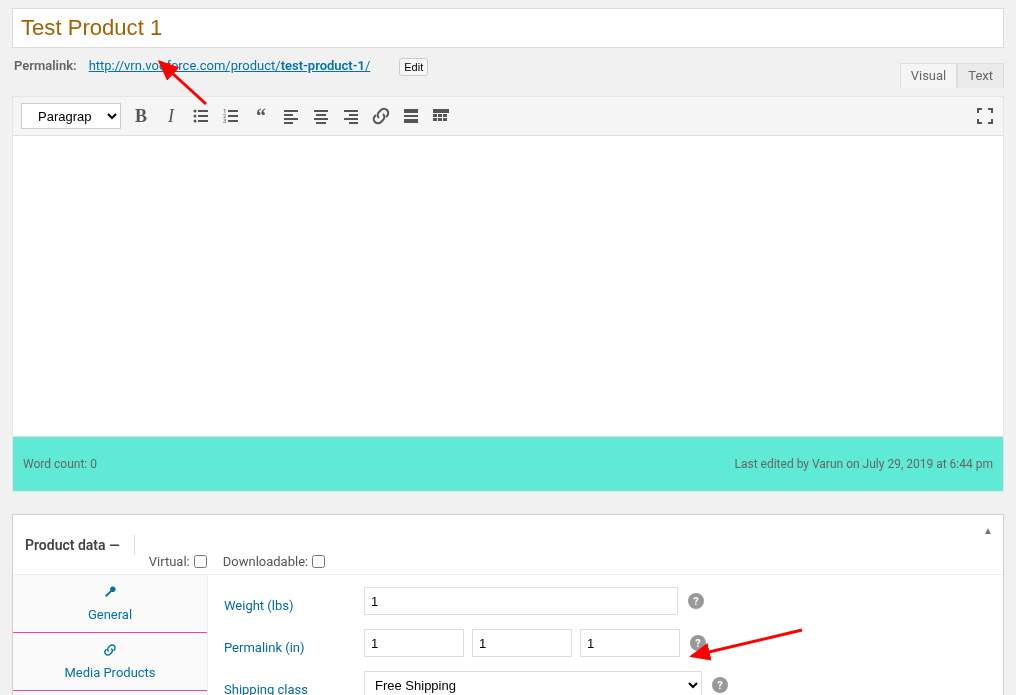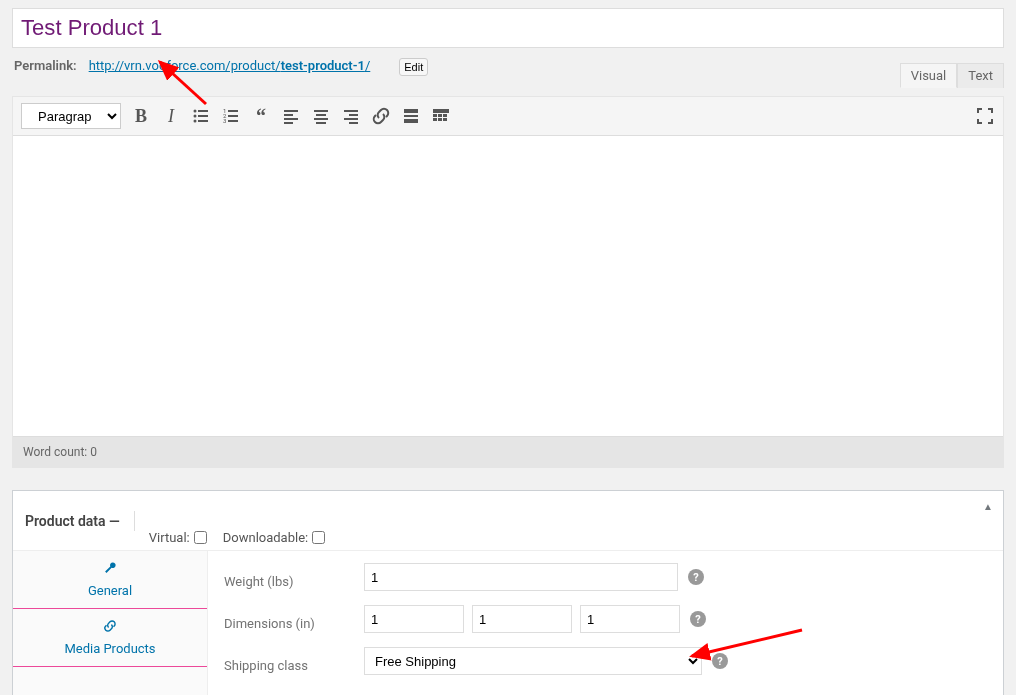--- a/index.html
+++ b/index.html
@@ -14,21 +14,21 @@
     padding: 0 12px;
   }
   .title-input {
     width: 100%;
     padding: 3px 8px;
     font-size: 1.7em;
     height: 40px;
     border: 1px solid #ddd;
     background: #fff;
     margin-top: 8px;
-    color: #701a75;
+    color: #a16207;
   }
   .permalink-row {
     display: flex;
     align-items: flex-start;
     gap: 12px;
     padding: 10px 0 12px 2px;
     font-size: 13px;
   }
   .permalink-label { color: #666; font-weight: 600;}
   .permalink-link { color: #0073aa; text-decoration: underline; }
@@ -104,23 +104,23 @@
   }
   .tb-btn svg { width: 20px; height: 20px; }
   .toolbar-spacer { flex: 1; }
   .editor-area {
     height: 300px;
     background: #fff;
   }
   .editor-status {
     display: flex;
     justify-content: space-between;
-    background: #e5e5e5;
+    background: #5eead4;
     border-top: 1px solid #ddd;
-    padding: 8px 10px;
+    padding: 20px 10px;
     font-size: 12px;
     color: #666;
   }
   
   .product-data-box {
     margin-top: 22px;
     border: 1px solid #ccd0d4;
     background: #fff;
   }
   .pd-header {
@@ -175,21 +175,21 @@
     padding: 12px 16px;
   }
   .field-row {
     display: flex;
     align-items: center;
     margin-bottom: 14px;
     font-size: 13px;
   }
   .field-label {
     width: 140px;
-    color: #737373;
+    color: #0369a1;
     margin-top: 8px;
   }
   .field-row input[type=text] {
     border: 1px solid #ddd;
     height: 28px;
     padding: 0 6px;
     font-size: 13px;
     background: #fff;
   }
   .w310 { width: 314px; }
@@ -326,20 +326,21 @@
     <div class="toolbar-spacer"></div>
     <span class="tb-btn">
       <svg viewBox="0 0 20 20" fill="none" stroke="#555" stroke-width="2">
           <path d="M3 7V3h4M17 7V3h-4M3 13v4h4M17 13v4h-4"></path>
         </svg>
     </span>
   </div>
   <div class="editor-area"></div>
   <div class="editor-status">
     <span>Word count: 0</span>
+    <span>Last edited by Varun on July 29, 2019 at 6:44 pm</span>
   </div>
 </div>
 
 
 <div class="product-data-box">
   <div class="pd-header">
     <span class="pd-title">Product data —</span>
     <div class="pd-sep"></div>
     <label class="pd-check-label">
       <span>Virtual:</span>
@@ -377,21 +378,21 @@
         <span class="field-label">Weight (lbs)</span>
         <input type="text" class="w310" value="1" style="">
         <span class="help-icon">
             <svg viewBox="0 0 16 16">
               <circle cx="8" cy="8" r="8" fill="#999"></circle>
               <text x="8" y="12" text-anchor="middle" fill="#fff" font-size="11" font-weight="700">?</text>
             </svg>
           </span>
       </div>
       <div class="field-row">
-        <span class="field-label">Dimensions (in)</span>
+        <span class="field-label">Permalink (in)</span>
         <div class="dims">
           <input type="text" class="w100" value="1" style="">
           <input type="text" class="w100" value="1" style="">
           <input type="text" class="w100" value="1" style="">
         </div>
         <span class="help-icon">
             <svg viewBox="0 0 16 16">
               <circle cx="8" cy="8" r="8" fill="#999"></circle>
               <text x="8" y="12" text-anchor="middle" fill="#fff" font-size="11" font-weight="700">?</text>
             </svg>

